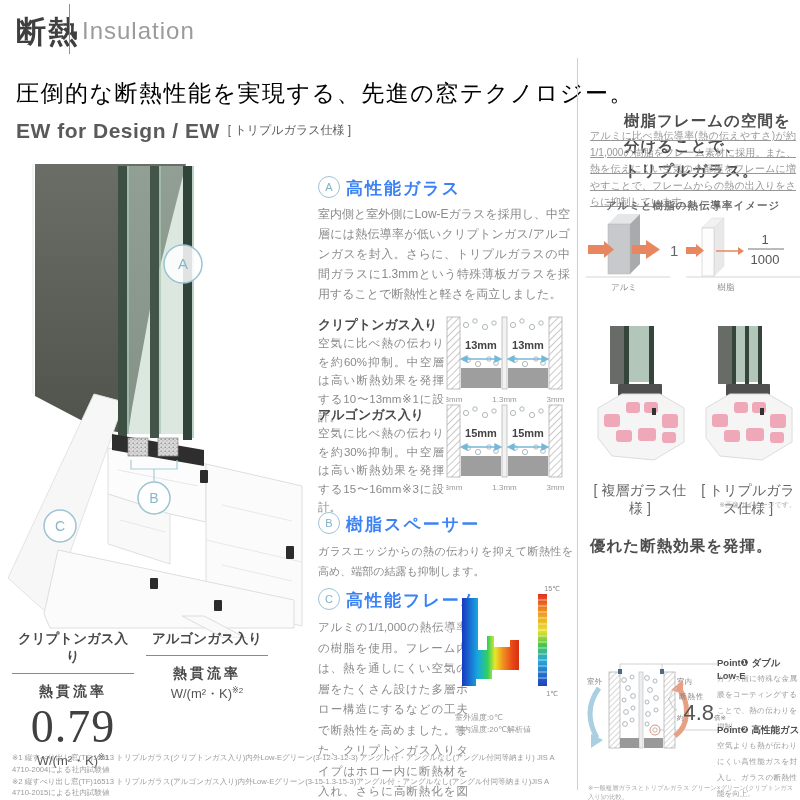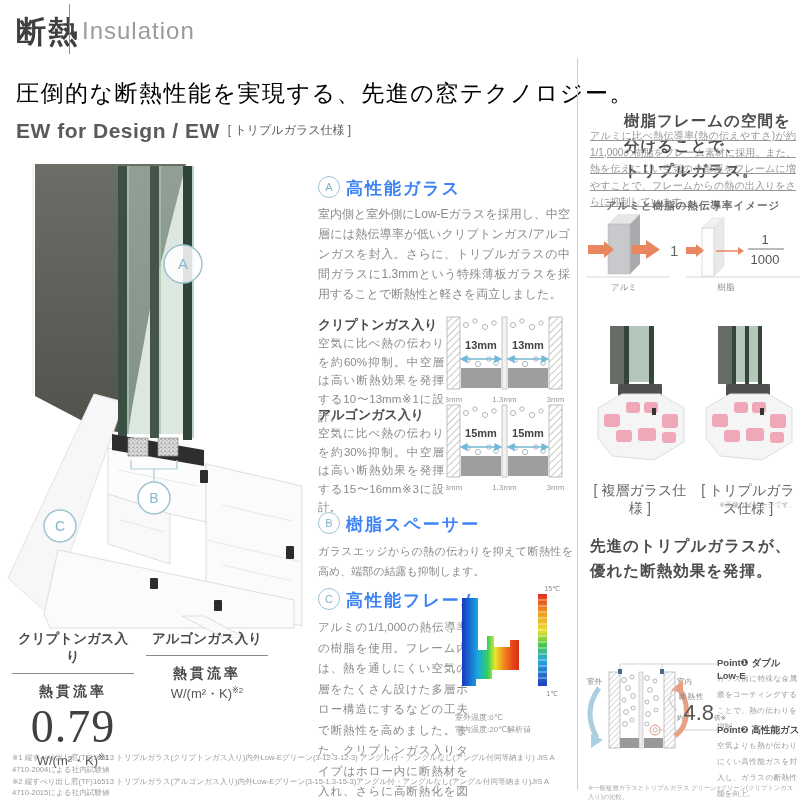--- a/index.html
+++ b/index.html
@@ -372,21 +372,20 @@
       <rect x="70" y="110" width="14" height="11" rx="3"></rect>
     </g>
     <rect x="60" y="86" width="4" height="7" fill="#333"></rect>
   </svg>
 
   <div class="abs rt-cap" style="left:592px;top:482px;width:96px;">[ 複層ガラス仕様 ]</div>
   <div class="abs rt-cap" style="left:700px;top:482px;width:96px;">[ トリプルガラス仕様 ]</div>
   <div class="abs rt-note" style="left:640px;top:500px;width:156px;">※画像はイメージです。</div>
 
   <div class="abs rt-h" style="left:590px;top:533px;">
-    <div>先進のトリプルガラスが、</div>
     <div>優れた断熱効果を発揮。</div>
   </div>
 
   <svg class="abs" style="left:585px;top:658px;" width="215" height="112" viewBox="0 0 215 112">
     <defs>
       <pattern id="ht" width="4" height="4" patternTransform="rotate(45)" patternUnits="userSpaceOnUse">
         <rect width="4" height="4" fill="#ffffff"></rect>
           <line x1="0" y1="0" x2="0" y2="4" stroke="#c2c2c2" stroke-width="1.3"></line>
       </pattern>
     </defs>

